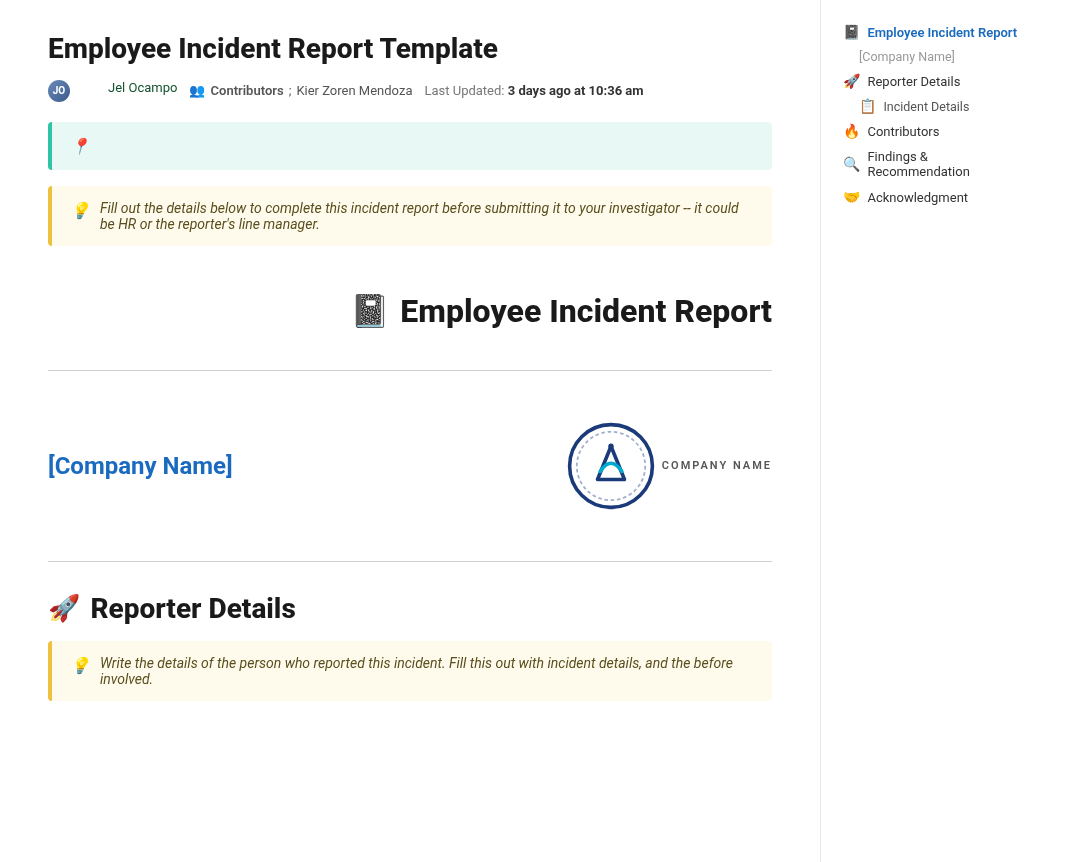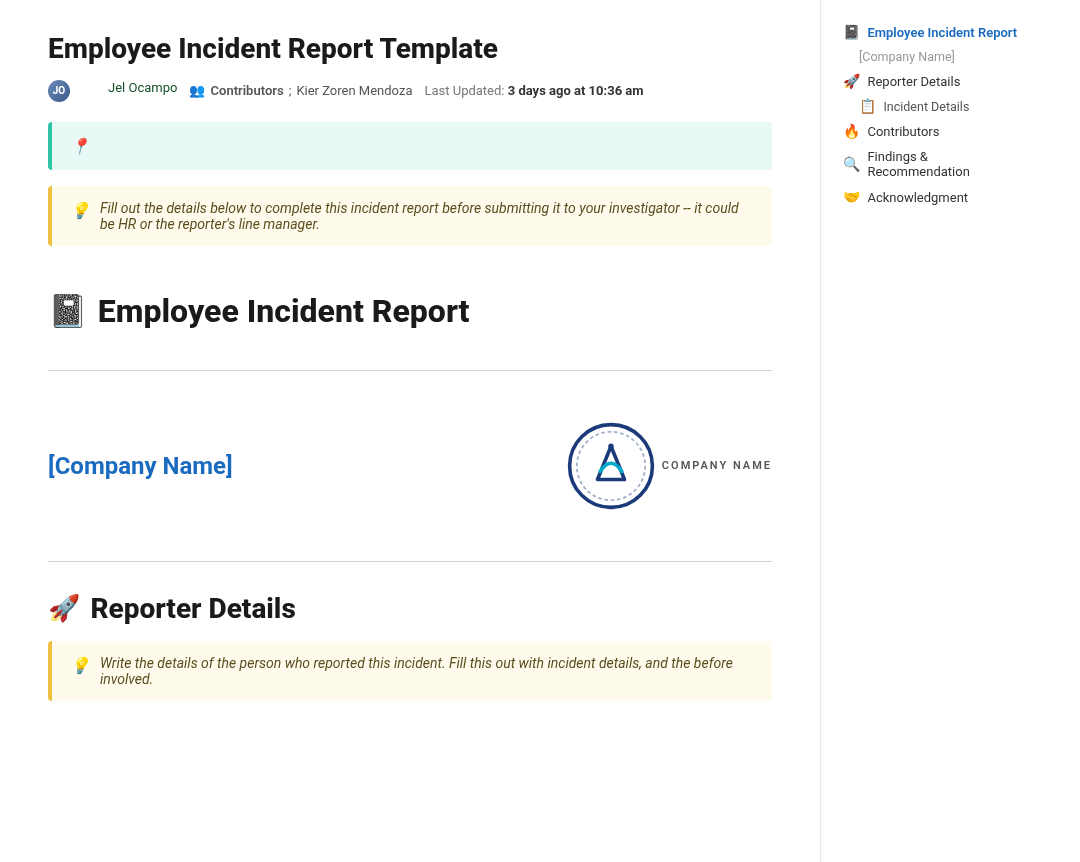--- a/index.html
+++ b/index.html
@@ -99,21 +99,21 @@
       font-size: 16px;
       flex-shrink: 0;
       margin-top: 1px;
     }
     .section-divider {
       border: none;
       border-top: 1px solid #d0d0d0;
       margin: 20px 0;
     }
     .report-title-section {
-      text-align: left;
+      text-align: right;
       padding: 30px 0 20px 0;
     }
     .report-title-section h2 {
       font-size: 32px;
       font-weight: 800;
       color: #1a1a1a;
     }
     .report-title-icon {
       font-size: 32px;
       margin-right: 10px;

